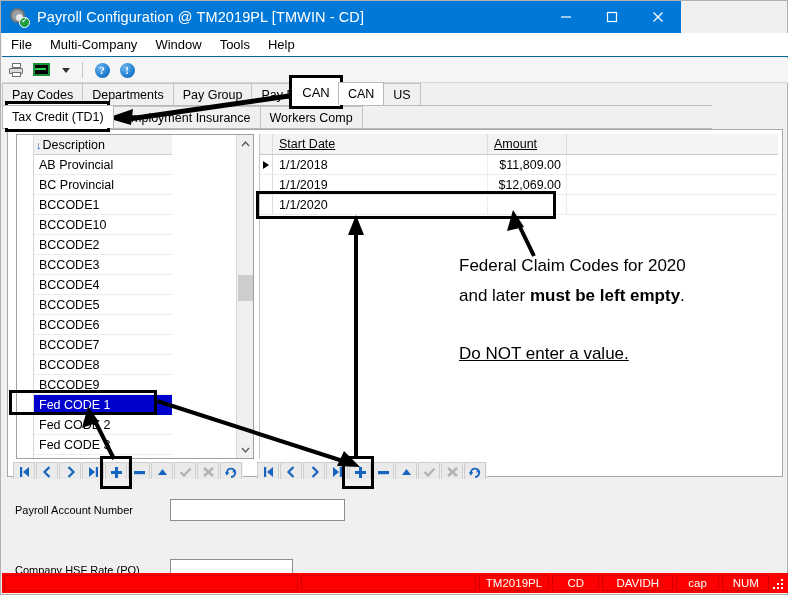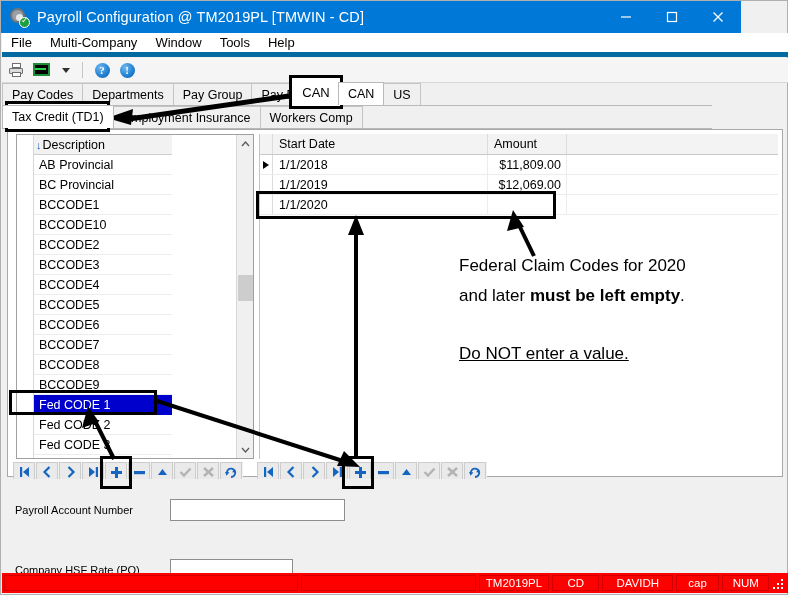--- a/index.html
+++ b/index.html
@@ -12,21 +12,21 @@
   }
   #app {
     position: relative;
     width: 788px; height: 595px;
     background: #f0f0f0;
     border: 1px solid #b0b0b0;
   }
 
   
   .titlebar {
-    position: absolute; left: 0; top: 0; width: 740px; height: 32px;
+    position: absolute; left: 0; top: 0; width: 680px; height: 32px;
     background: #0078d7; color: #ffffff;
     display: flex; align-items: center;
   }
   .title-icon {
     width: 20px; height: 20px; margin-left: 8px; margin-right: 8px;
     position: relative; flex: 0 0 auto;
   }
   .title-icon .gear {
     position: absolute; left: 1px; top: 1px;
     width: 15px; height: 15px; border-radius: 50%;
@@ -55,21 +55,21 @@
   .win-btn {
     width: 46px; height: 32px; display: flex; align-items: center; justify-content: center;
     color: #ffffff;
   }
   .win-btn svg { display: block; }
 
   
   .menubar {
     position: absolute; left: 1px; top: 32px; width: 786px; height: 24px;
     background: #ffffff; display: flex; align-items: center;
-    border-bottom: 5px solid #0369a1;
+    border-bottom: 1px solid #0369a1;
   }
   .menu-item {
     font-size: 13px; color: #000000; padding: 3px 9px; white-space: nowrap;
   }
 
   
   .toolbar {
     position: absolute; left: 1px; top: 57px; width: 786px; height: 25px;
     background: #f5f5f5; display: flex; align-items: center;
     border-bottom: 1px solid #d8d8d8;
@@ -189,21 +189,21 @@
   .grid-hdr {
     display: flex; height: 21px; background: #f3f3f3;
     border-bottom: 1px solid #c9c9c9;
   }
   .grid-ind {
     width: 13px; flex: 0 0 auto; border-right: 1px solid #dcdcdc;
     display: flex; align-items: center; justify-content: center;
   }
   .gh-cell {
     font-size: 12.5px; display: flex; align-items: center;
-    padding-left: 6px; border-right: 1px solid #dcdcdc;
+    padding-left: 6px; border-right: 1px solid #dcdcdc; text-decoration: underline;
   }
   .gh-date { width: 215px; }
   .gh-amt { width: 79px; }
   .grid-row {
     display: flex; height: 20px; border-bottom: 1px solid #ececec;
   }
   .gc {
     font-size: 12.5px; display: flex; align-items: center;
     border-right: 1px solid #ececec;
   }

